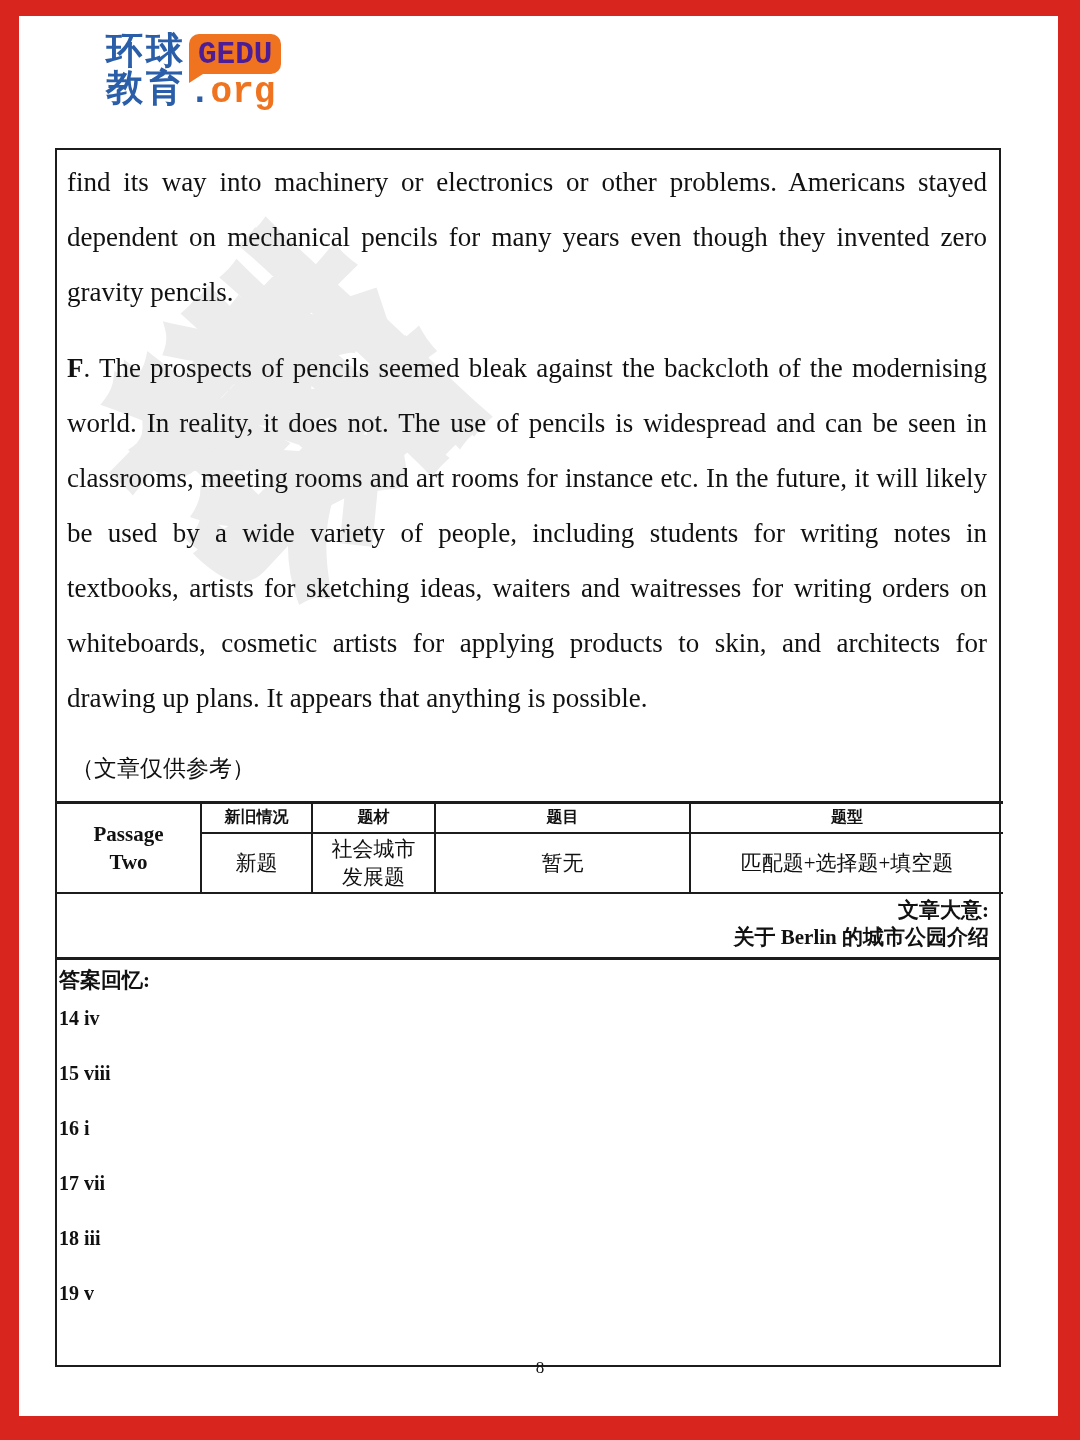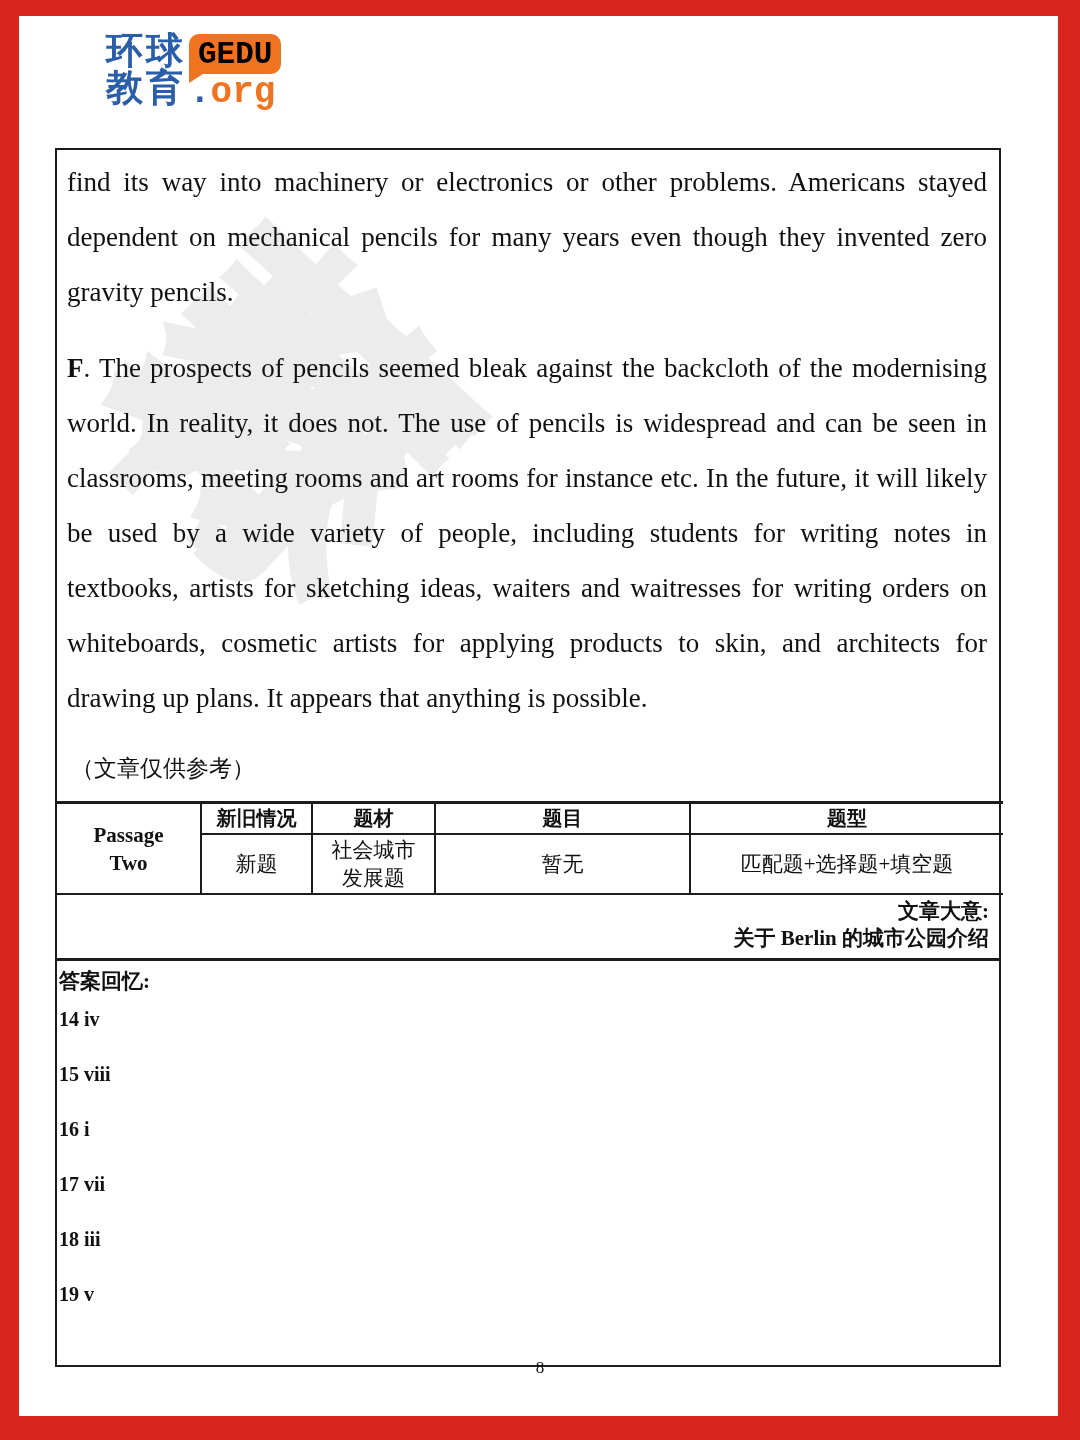--- a/index.html
+++ b/index.html
@@ -30,21 +30,21 @@
     transform:rotate(43deg); transform-origin:50% 50%;
     user-select:none;
   }
 
   
   .logo { position:absolute; left:106px; top:34px; z-index:2; display:flex; align-items:center;
           font-family:Liberation Mono, monospace; }
   .logo-cn { color:#2b5ea8; font-weight:bold; font-size:37px; line-height:37px; letter-spacing:3px; }
   .logo-right { margin-left:3px; display:flex; flex-direction:column; align-items:flex-start; }
   .logo-bubble {
-    background:#f0731f; color:#000000; font-weight:bold; font-size:31px; line-height:31px;
+    background:#f0731f; color:#4c1d95; font-weight:bold; font-size:31px; line-height:31px;
     padding:5px 9px 4px; border-radius:10px 10px 10px 0; position:relative;
   }
   .logo-bubble::after {
     content:""; position:absolute; left:0; bottom:-9px;
     border-left:14px solid #f0731f; border-bottom:9px solid transparent;
   }
   .logo-org { font-weight:bold; font-size:36px; line-height:34px; color:#f0731f; margin-top:2px; }
   .logo-org .dot { color:#2b5ea8; }
 
   
@@ -64,21 +64,21 @@
     width:100%; border-collapse:collapse; table-layout:fixed; margin-top:17px;
     border-top:3px solid #1c1c1c;
   }
   table.info th, table.info td {
     border:2px solid #1c1c1c; text-align:center; vertical-align:middle; padding:1px 4px;
   }
   table.info th:last-child, table.info td:last-child { border-right:none; }
   table.info .first-col { border-left:none; }
   table.info th {
     font-family:"Liberation Sans","DejaVu Sans",sans-serif;
-    font-weight:bold; font-size:20px; height:30px;
+    font-weight:bold; font-size:16px; height:30px;
   }
   table.info td { font-size:21px; height:53px; }
   .pre { white-space:pre-line; }
   td.passage-cell { font-weight:bold; font-size:22px; line-height:28px; }
 
   
   .summary {
     border-bottom:3px solid #1c1c1c; padding:3px 10px 6px;
     font-weight:bold; font-size:21px; line-height:27px; text-align:right;
   }

